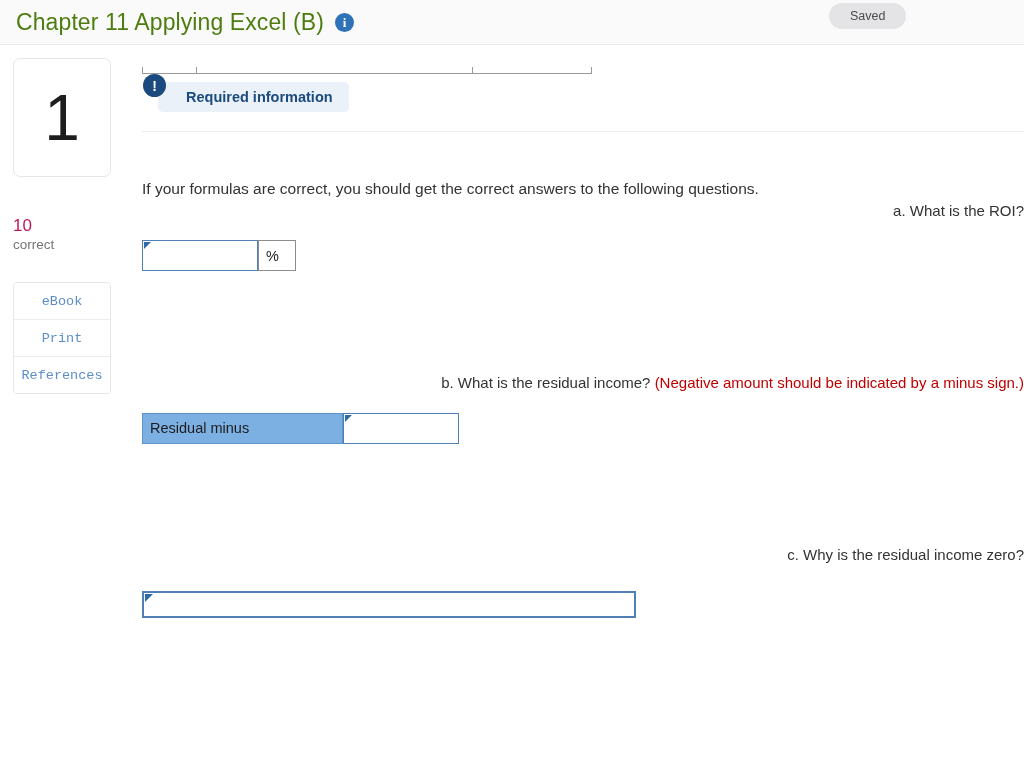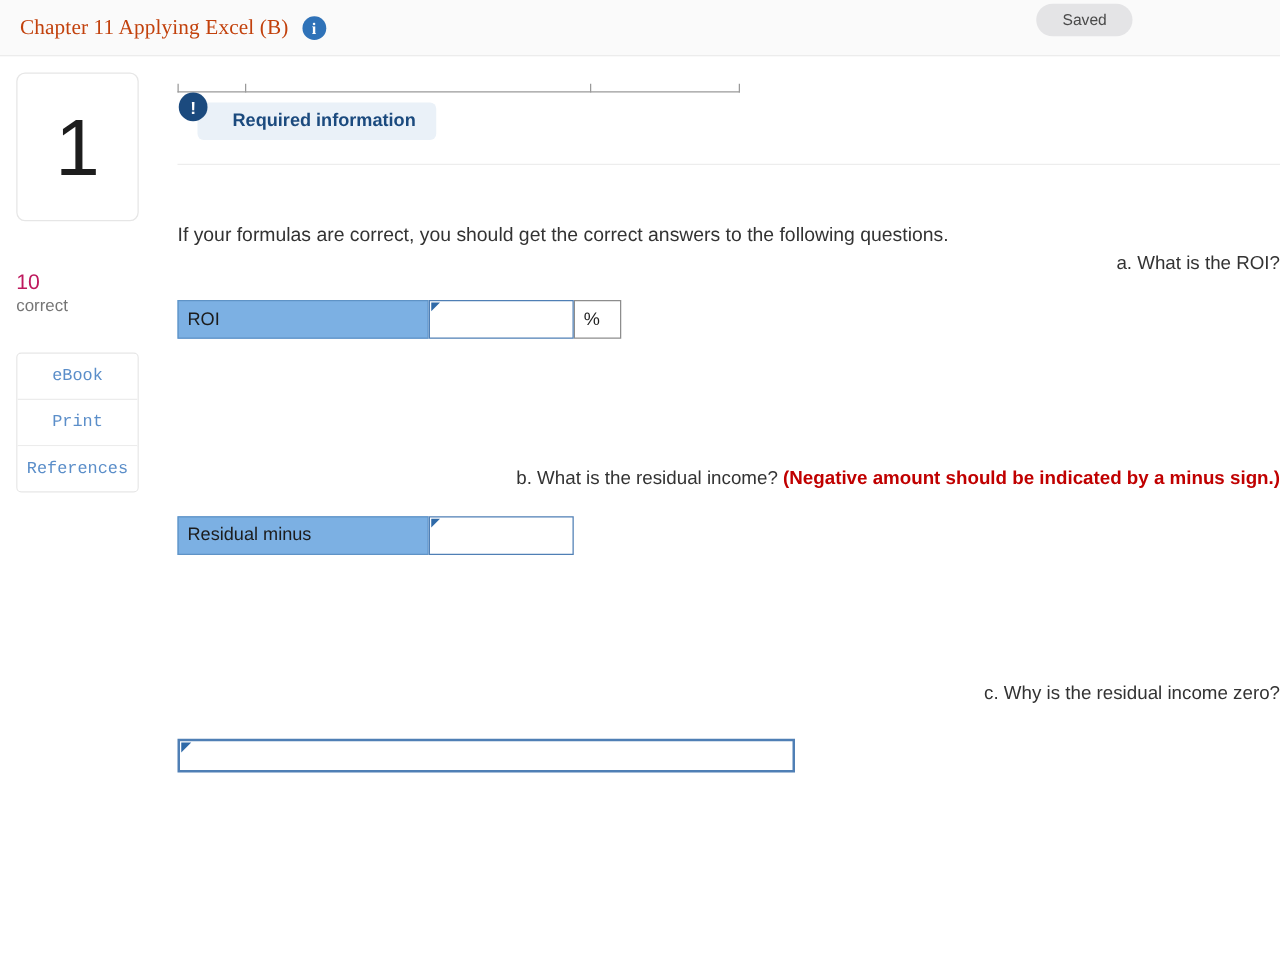--- a/index.html
+++ b/index.html
@@ -20,24 +20,23 @@
     position: relative;
     height: 45px;
     background: #fafafa;
     border-bottom: 1px solid #ececec;
     display: flex;
     align-items: center;
     padding: 0 16px;
     box-sizing: border-box;
   }
   .header-title {
-    font-size: 17px;
-    color: #c2410c;
+    font-size: 23px;
+    color: #4d7c0f;
     letter-spacing: 0.1px;
-    font-family: Liberation Serif, serif;
   }
   .info-icon {
     display: inline-flex;
     align-items: center;
     justify-content: center;
     width: 19px;
     height: 19px;
     border-radius: 50%;
     background: #2f72b8;
     color: #ffffff;
@@ -202,21 +201,21 @@
     margin-top: 46px;
   }
   .q-label {
     font-size: 15px;
     color: #333333;
     line-height: 1.42;
     text-align: right;
   }
   .q-warn {
     color: #c00000;
-    font-weight: bold;
+    font-weight: normal;
   }
 
   
   .answer-row {
     display: flex;
     align-items: stretch;
     margin-top: 19px;
     height: 31px;
   }
   .cell-label {
@@ -329,21 +328,20 @@
     </div>
 
     <div class="divider"></div>
 
     <div class="content">
 
       <div class="q-intro">If your formulas are correct, you should get the correct answers to the following questions.</div>
       <div class="q-label">a. What is the ROI?</div>
 
       <div class="answer-row">
-        <div class="cell-label roi-label">ROI</div>
         <div class="cell-input roi-input"></div>
         <div class="cell-unit roi-unit">%</div>
       </div>
 
       <div class="q-label gap-b">
         <span>b. What is the residual income?</span>
         <span class="q-warn">(Negative amount should be indicated by a minus sign.)</span>
       </div>
 
       <div class="answer-row">

